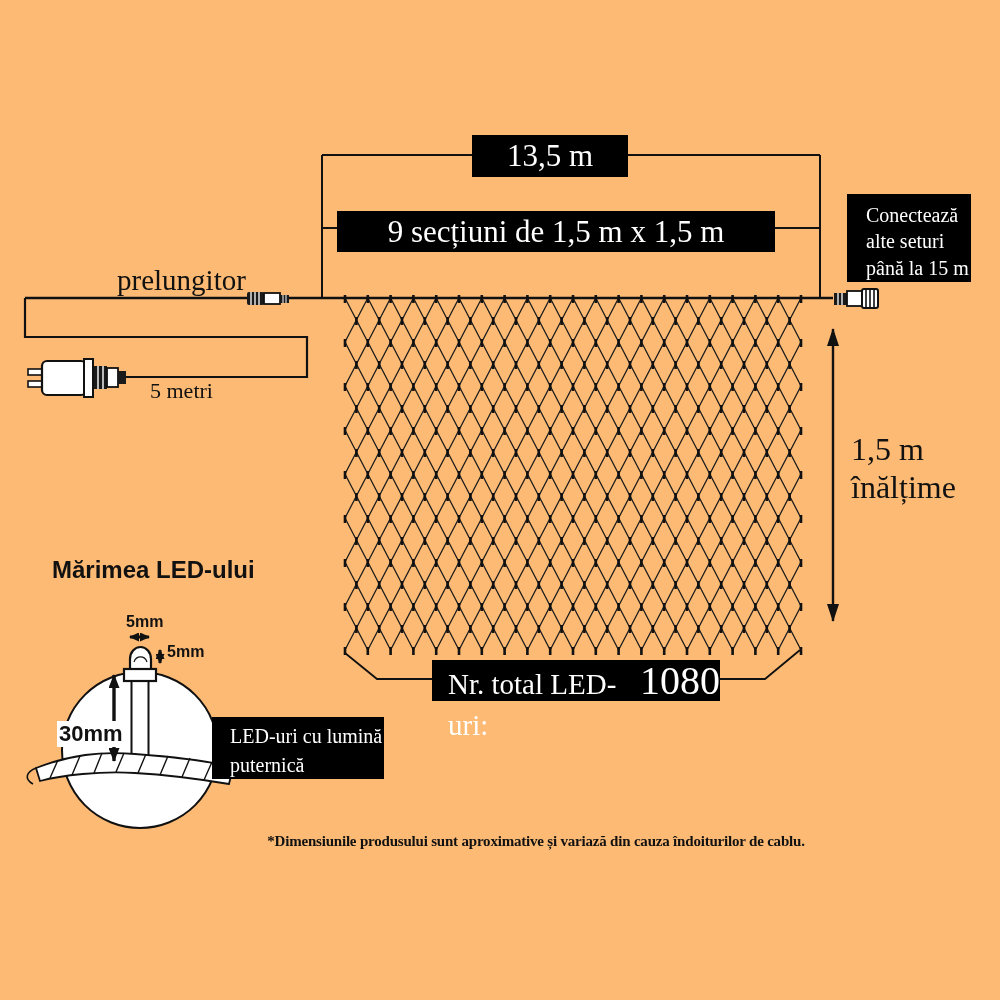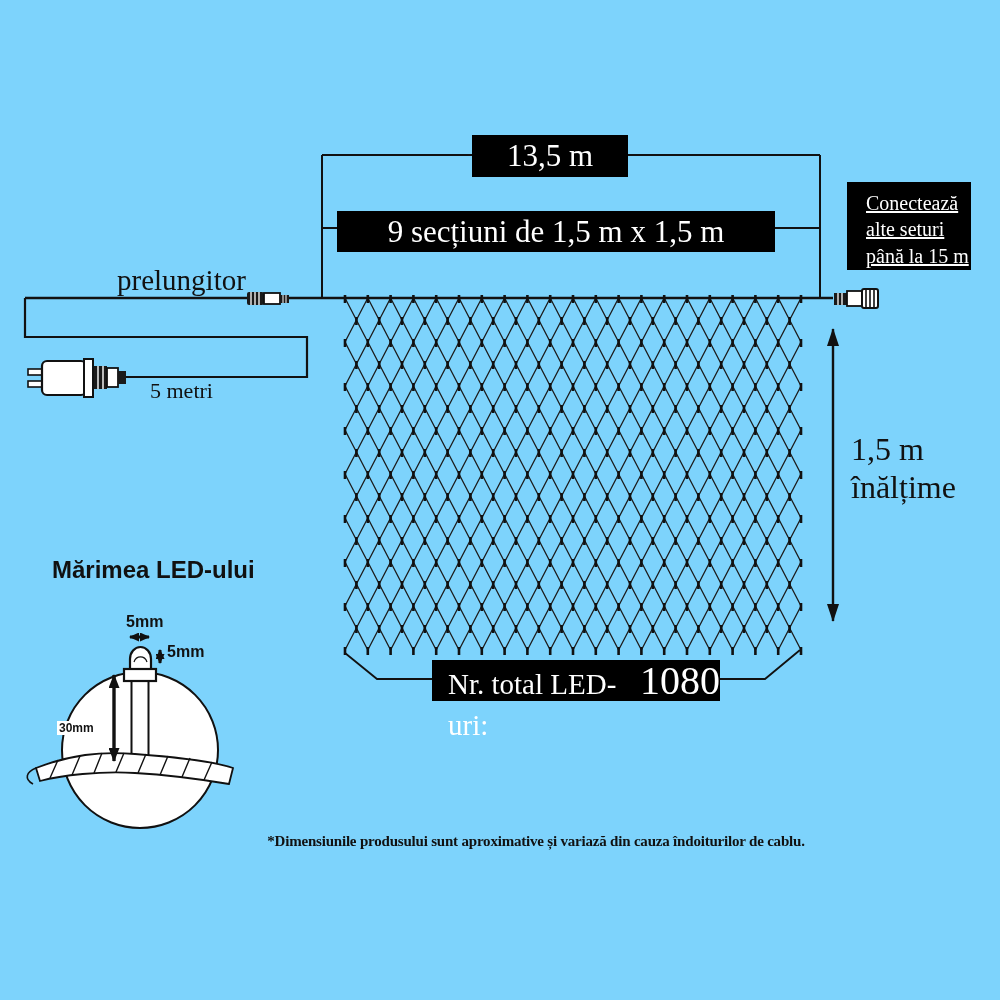--- a/index.html
+++ b/index.html
@@ -1,36 +1,36 @@
 <!DOCTYPE html>
 <html><head>
 <meta charset="utf-8">
 <style>
   html,body{margin:0;padding:0;background:#ffffff;}
-  .stage{position:relative;width:1000px;height:1000px;background:#7dd3fc;overflow:hidden;
+  .stage{position:relative;width:1000px;height:1000px;background:#fdba74;overflow:hidden;
          font-family:"Liberation Serif","DejaVu Serif",serif;color:#111;}
   .stage svg{position:absolute;left:0;top:0;}
   .abs{position:absolute;}
   .blackbox{position:absolute;background:#000;color:#fff;box-sizing:border-box;}
   .center{display:flex;align-items:center;justify-content:center;}
   .sans{font-family:"Liberation Sans","DejaVu Sans",sans-serif;}
   .pre{white-space:pre-line;}
   .box-13{left:472px;top:135px;width:156px;height:42px;font-size:31px;}
   .box-sec{left:337px;top:211px;width:438px;height:41px;font-size:31px;}
-  .box-conn{left:847px;top:182px;width:124px;height:88px;font-size:20px;line-height:1.32;padding:8px 2px 0 19px;text-decoration:underline;}
+  .box-conn{left:847px;top:194px;width:124px;height:88px;font-size:20px;line-height:1.32;padding:8px 2px 0 19px;}
   .lbl-prel{left:117px;top:264px;font-size:29px;}
   .lbl-5m{left:150px;top:378px;font-size:22px;}
   .lbl-h{left:851px;top:430px;font-size:32px;line-height:1.2;}
   .box-total{left:432px;top:660px;width:288px;height:41px;display:flex;align-items:baseline;padding-left:16px;gap:20px;}
   .box-total .t-label{font-size:29px;line-height:41px;}
   .box-total .t-value{font-size:40px;line-height:41px;}
   .lbl-mar{left:52px;top:556px;font-size:24px;font-weight:bold;}
   .lbl-5top{left:126px;top:613px;font-size:16px;font-weight:bold;}
   .lbl-5right{left:167px;top:643px;font-size:16px;font-weight:bold;}
-  .lbl-30{left:57px;top:721px;font-size:12px;font-weight:bold;background:#fff;padding:0 2px;}
+  .lbl-30{left:57px;top:721px;font-size:22px;font-weight:bold;background:#fff;padding:0 2px;}
   .box-led{left:212px;top:717px;width:172px;height:62px;font-size:20px;line-height:1.45;padding:5px 0 0 18px;}
   .disclaimer{left:72px;top:833px;width:928px;text-align:center;font-size:15px;font-weight:bold;letter-spacing:-0.2px;}
 </style>
 </head>
 <body>
 
 <div class="stage">
 
   <svg width="1000" height="1000" viewBox="0 0 1000 1000">
     <defs>
@@ -146,16 +146,18 @@
     <span class="t-label">Nr. total LED-uri:</span>
     <span class="t-value">1080</span>
   </div>
 
   <div class="abs lbl-mar sans">Mărimea LED-ului</div>
 
   <div class="abs lbl-5top sans">5mm</div>
   <div class="abs lbl-5right sans">5mm</div>
   <div class="abs lbl-30 sans">30mm</div>
 
+  <div class="blackbox box-led pre">LED-uri cu lumină
+puternică</div>
 
   <div class="abs disclaimer">*Dimensiunile produsului sunt aproximative și variază din cauza îndoiturilor de cablu.</div>
 
 </div>
 
 </body></html>

